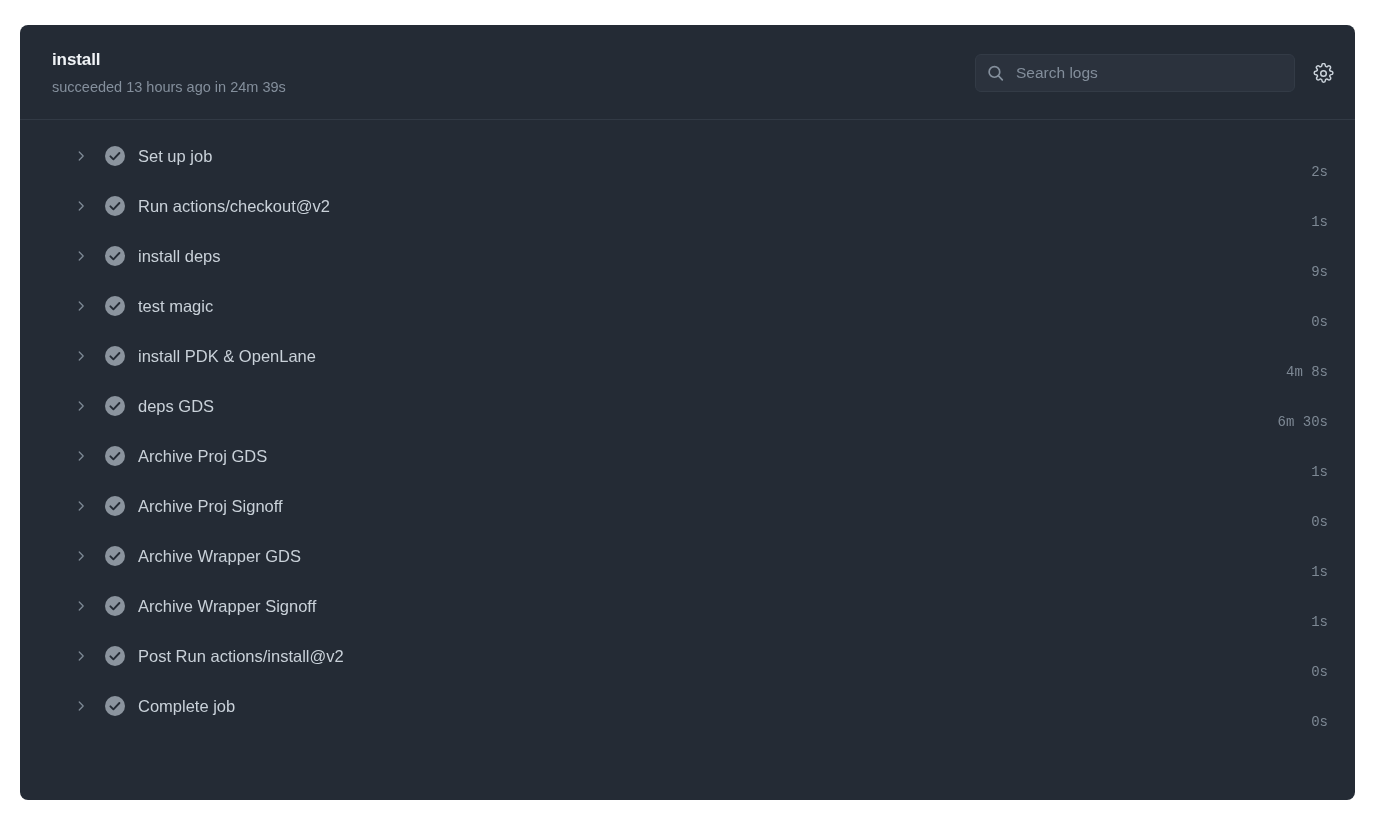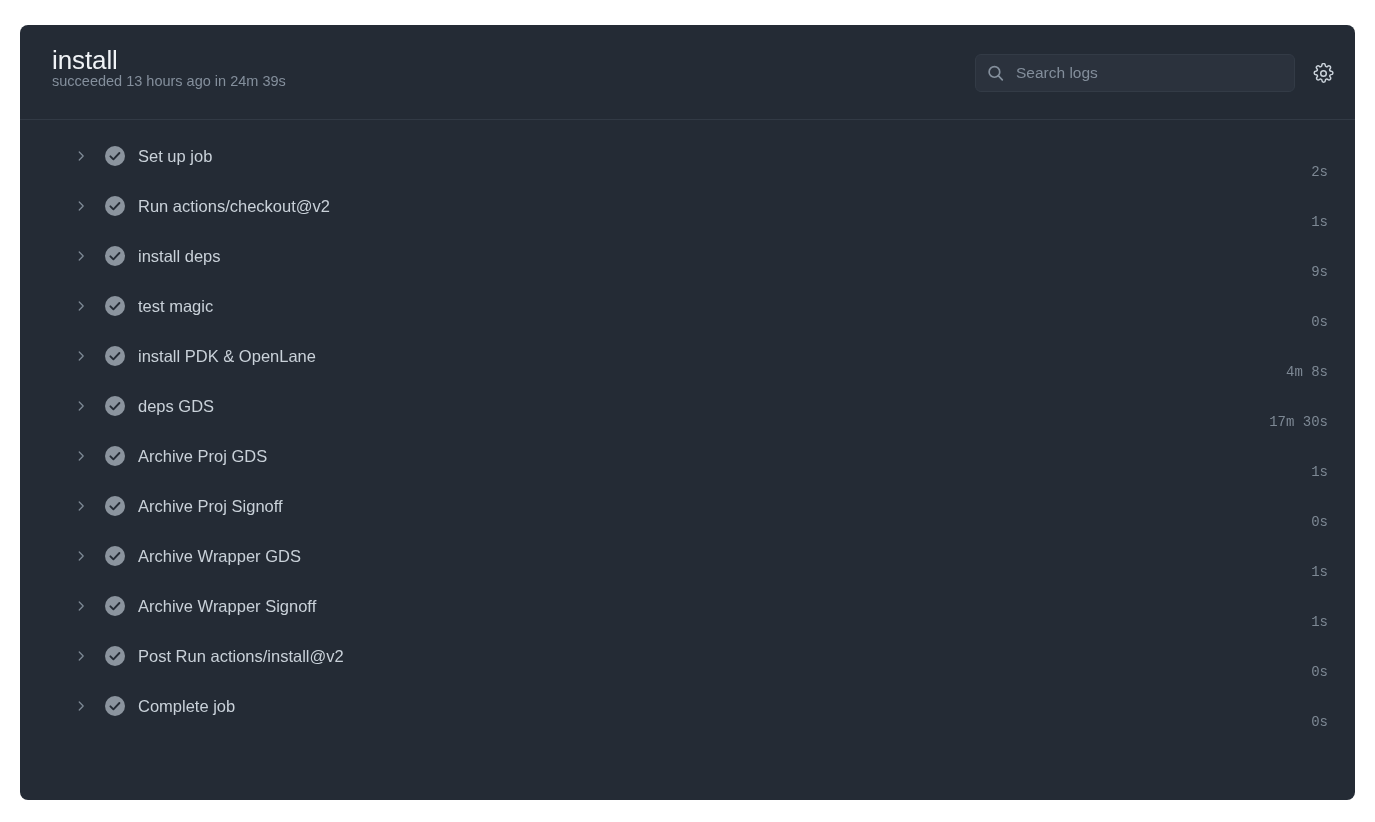--- a/index.html
+++ b/index.html
@@ -33,29 +33,29 @@
     box-sizing: border-box;
   }
 
   .header-texts {
     position: absolute;
     left: 32px;
     top: 23px;
   }
 
   .job-title {
-    font-size: 26px;
-    font-weight: normal;
+    font-size: 17px;
+    font-weight: bold;
     color: #f0f3f6;
     line-height: 24px;
     letter-spacing: -0.1px;
   }
 
   .job-status {
-    margin-top: 0;
+    margin-top: 6px;
     font-size: 14.5px;
     color: #848f9c;
     line-height: 18px;
   }
 
   .header-right {
     position: absolute;
     right: 16px;
     top: 29px;
     display: flex;
@@ -294,21 +294,21 @@
         <path d="M6 3.5L10.5 8L6 12.5" stroke="#7d8894" stroke-width="1.5" stroke-linecap="round" stroke-linejoin="round"></path>
       </svg>
     </span>
     <span class="status-icon">
       <svg width="22" height="22" viewBox="0 0 22 22" fill="none">
         <circle cx="11" cy="11" r="10" fill="#8b949e"></circle>
         <path d="M6.4 11.3l3 3 6-6.3" stroke="#242b35" stroke-width="1.9" stroke-linecap="round" stroke-linejoin="round" fill="none"></path>
       </svg>
     </span>
     <span class="step-name">deps GDS</span>
-    <span class="step-duration">17m 30s</span>
+    <span class="step-duration">6m 30s</span>
   </div>
       <div class="step-row">
     <span class="chevron">
       <svg width="14" height="14" viewBox="0 0 16 16" fill="none">
         <path d="M6 3.5L10.5 8L6 12.5" stroke="#7d8894" stroke-width="1.5" stroke-linecap="round" stroke-linejoin="round"></path>
       </svg>
     </span>
     <span class="status-icon">
       <svg width="22" height="22" viewBox="0 0 22 22" fill="none">
         <circle cx="11" cy="11" r="10" fill="#8b949e"></circle>

